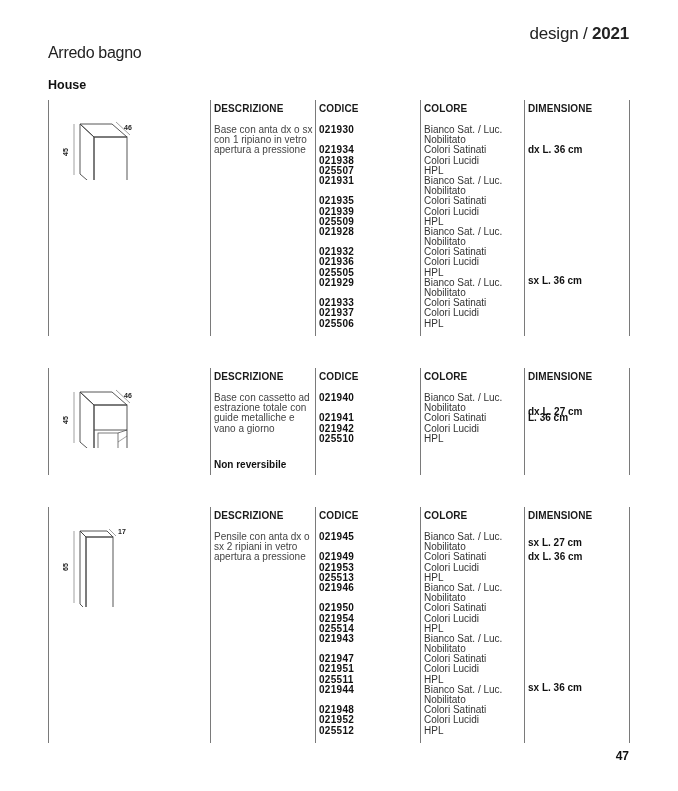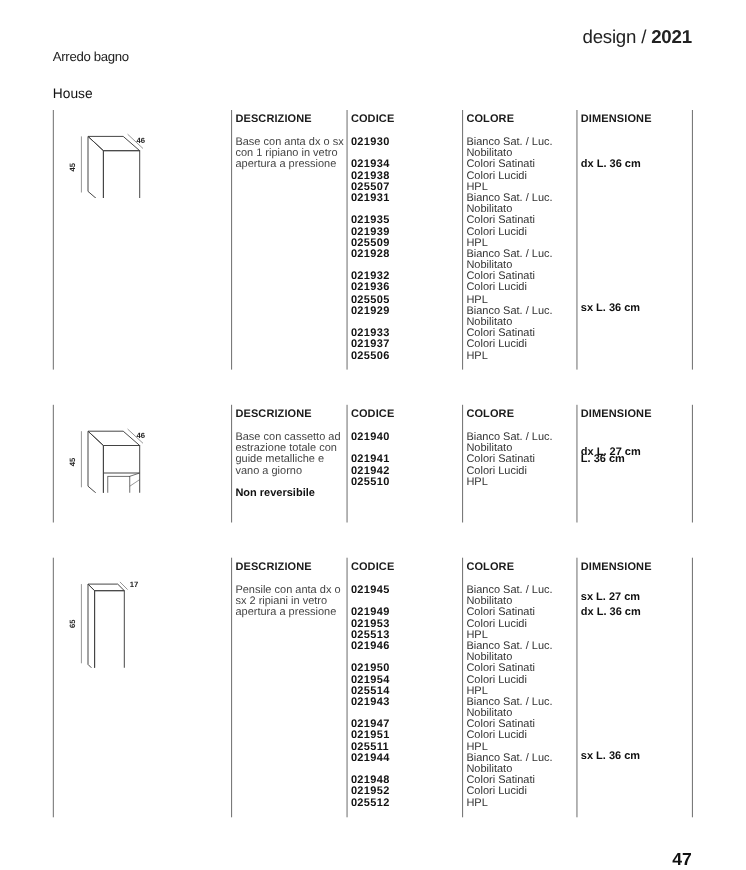--- a/index.html
+++ b/index.html
@@ -1,28 +1,28 @@
 <!DOCTYPE html>
 <html><head>
 <meta charset="utf-8">
 <style>
   html, body { margin:0; padding:0; background:#ffffff; }
   body { width:678px; height:791px; position:relative; overflow:hidden; font-family:"Liberation Sans", sans-serif; color:#1a1a1a; }
   .hdr-brand { position:absolute; top:24px; right:49px; font-size:17px; color:#222; letter-spacing:-0.2px; }
   .hdr-brand b { font-weight:bold; }
-  .page-title { position:absolute; left:48px; top:44px; font-size:12px; font-weight:normal; color:#222; letter-spacing:-0.3px; }
-  .collection { position:absolute; left:48px; top:78px; font-size:12.5px; font-weight:normal; color:#111; }
-  .page-num { position:absolute; right:49px; top:749px; font-size:16px; font-weight:bold; color:#111;margin-top:24px; }
+  .page-title { position:absolute; left:48px; top:44px; font-size:16px; font-weight:normal; color:#222; letter-spacing:-0.3px; }
+  .collection { position:absolute; left:48px; top:78px; font-size:12.5px; font-weight:bold; color:#111; }
+  .page-num { position:absolute; right:49px; top:749px; font-size:12px; font-weight:bold; color:#111; }
 
   .section { position:absolute; left:0; width:636px; }
   .vline { position:absolute; top:0; width:1px; background:#7a7a7a; }
   .col { position:absolute; top:0; font-size:10px; line-height:10.2px; }
   .col-head { font-weight:bold; font-size:10px; height:22px; line-height:12px; letter-spacing:0.1px; }
   .desc-text { color:#444; font-size:10px; line-height:10.2px; }
-  .desc-note { margin-top:10px; font-weight:bold; color:#111; font-size:10px; line-height:10.2px; }
+  .desc-note { margin-top:26px; font-weight:bold; color:#111; font-size:10px; line-height:10.2px; }
   .row { height:10.2px; white-space:nowrap; }
   .code { font-weight:bold; color:#111; letter-spacing:0.3px; }
   .color { color:#333; }
   .dim { font-weight:bold; color:#111;margin-top:20px; }
   .illus { position:absolute; }
   .illus svg { display:block; }
 </style>
 </head>
 <body>
 

